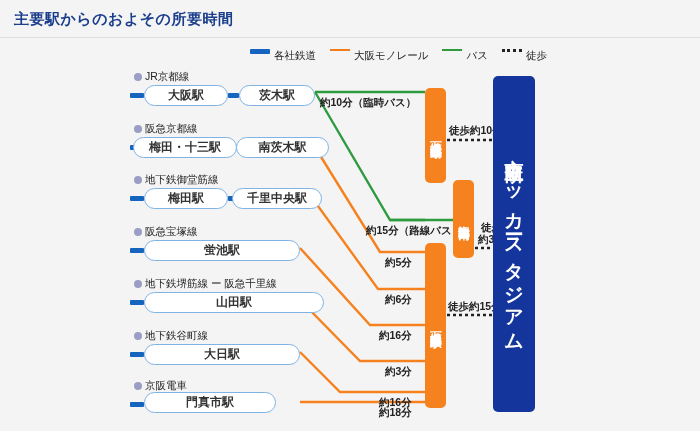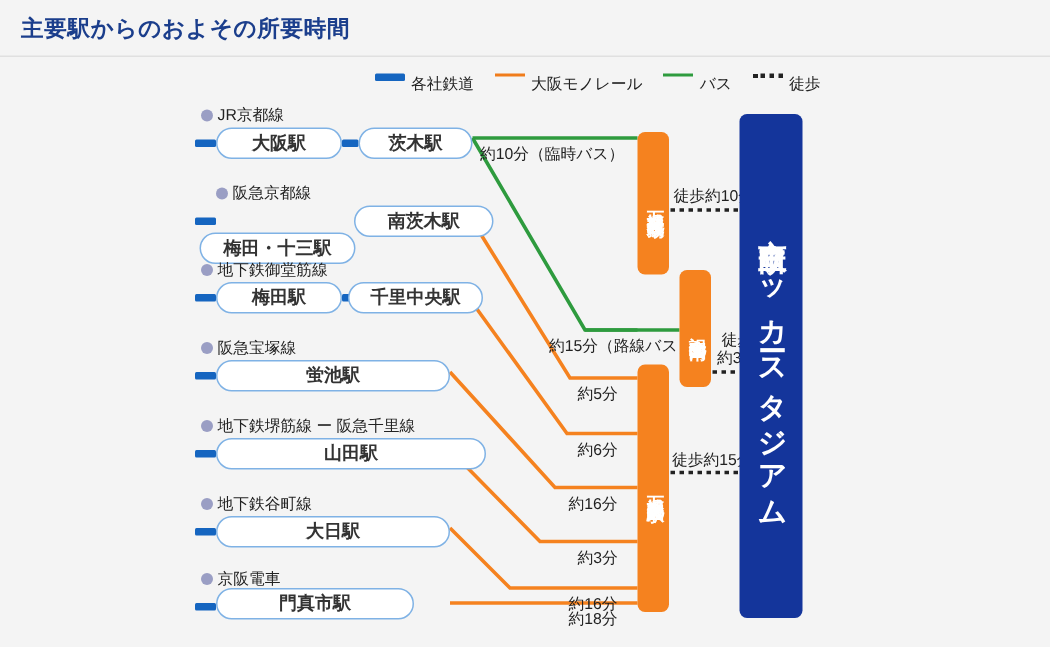--- a/index.html
+++ b/index.html
@@ -58,21 +58,21 @@
     border-radius:5px;
     display:flex;align-items:center;justify-content:center;
     writing-mode:vertical-rl;text-orientation:upright;
     font-weight:bold;color:#fff;letter-spacing:1px;
   }
   .vbox.orange{background:#f5821f;font-size:11.5px;}
   .vbox.navy{background:#14359b;font-size:19px;letter-spacing:2px;}
 
   
   .tlabel{
-    position:absolute;font-size:10.5px;color:#222;white-space:nowrap;
+    position:absolute;font-size:10.5px;color:#222;white-space:nowrap;font-weight:bold;
   }
   .tlabel.walk{color:#222;}
 </style>
 </head>
 <body>
 
 <div id="root">
 
   <div class="title">主要駅からのおよその所要時間</div>
   <div class="title-rule"></div>
@@ -127,26 +127,26 @@
         <span class="dot"></span>
         <span>JR京都線</span>
       </div>
       <div class="stub" style="left:130px;top:31px;width:14px;"></div>
       <div class="station" style="left:144px;top:23px;width:84px;">大阪駅</div>
       <div class="stub" style="left:228px;top:31px;width:11px;"></div>
       <div class="station" style="left:239px;top:23px;width:76px;">茨木駅</div>
     </div>
 
     <div class="line-group">
-      <div class="line-name" style="left:144px;top:60px;">
+      <div class="line-name" style="left:134px;top:60px;">
         <span class="dot"></span>
         <span>阪急京都線</span>
       </div>
       <div class="stub" style="left:130px;top:83px;width:14px;"></div>
-      <div class="station" style="left:133px;top:75px;width:104px;margin-top:18px;">梅田・十三駅</div>
+      <div class="station" style="left:133px;top:75px;width:104px;">梅田・十三駅</div>
       <div class="stub" style="left:237px;top:83px;width:11px;"></div>
       <div class="station" style="left:236px;top:75px;width:93px;">南茨木駅</div>
     </div>
 
     <div class="line-group">
       <div class="line-name" style="left:134px;top:111px;">
         <span class="dot"></span>
         <span>地下鉄御堂筋線</span>
       </div>
       <div class="stub" style="left:130px;top:134px;width:14px;"></div>

